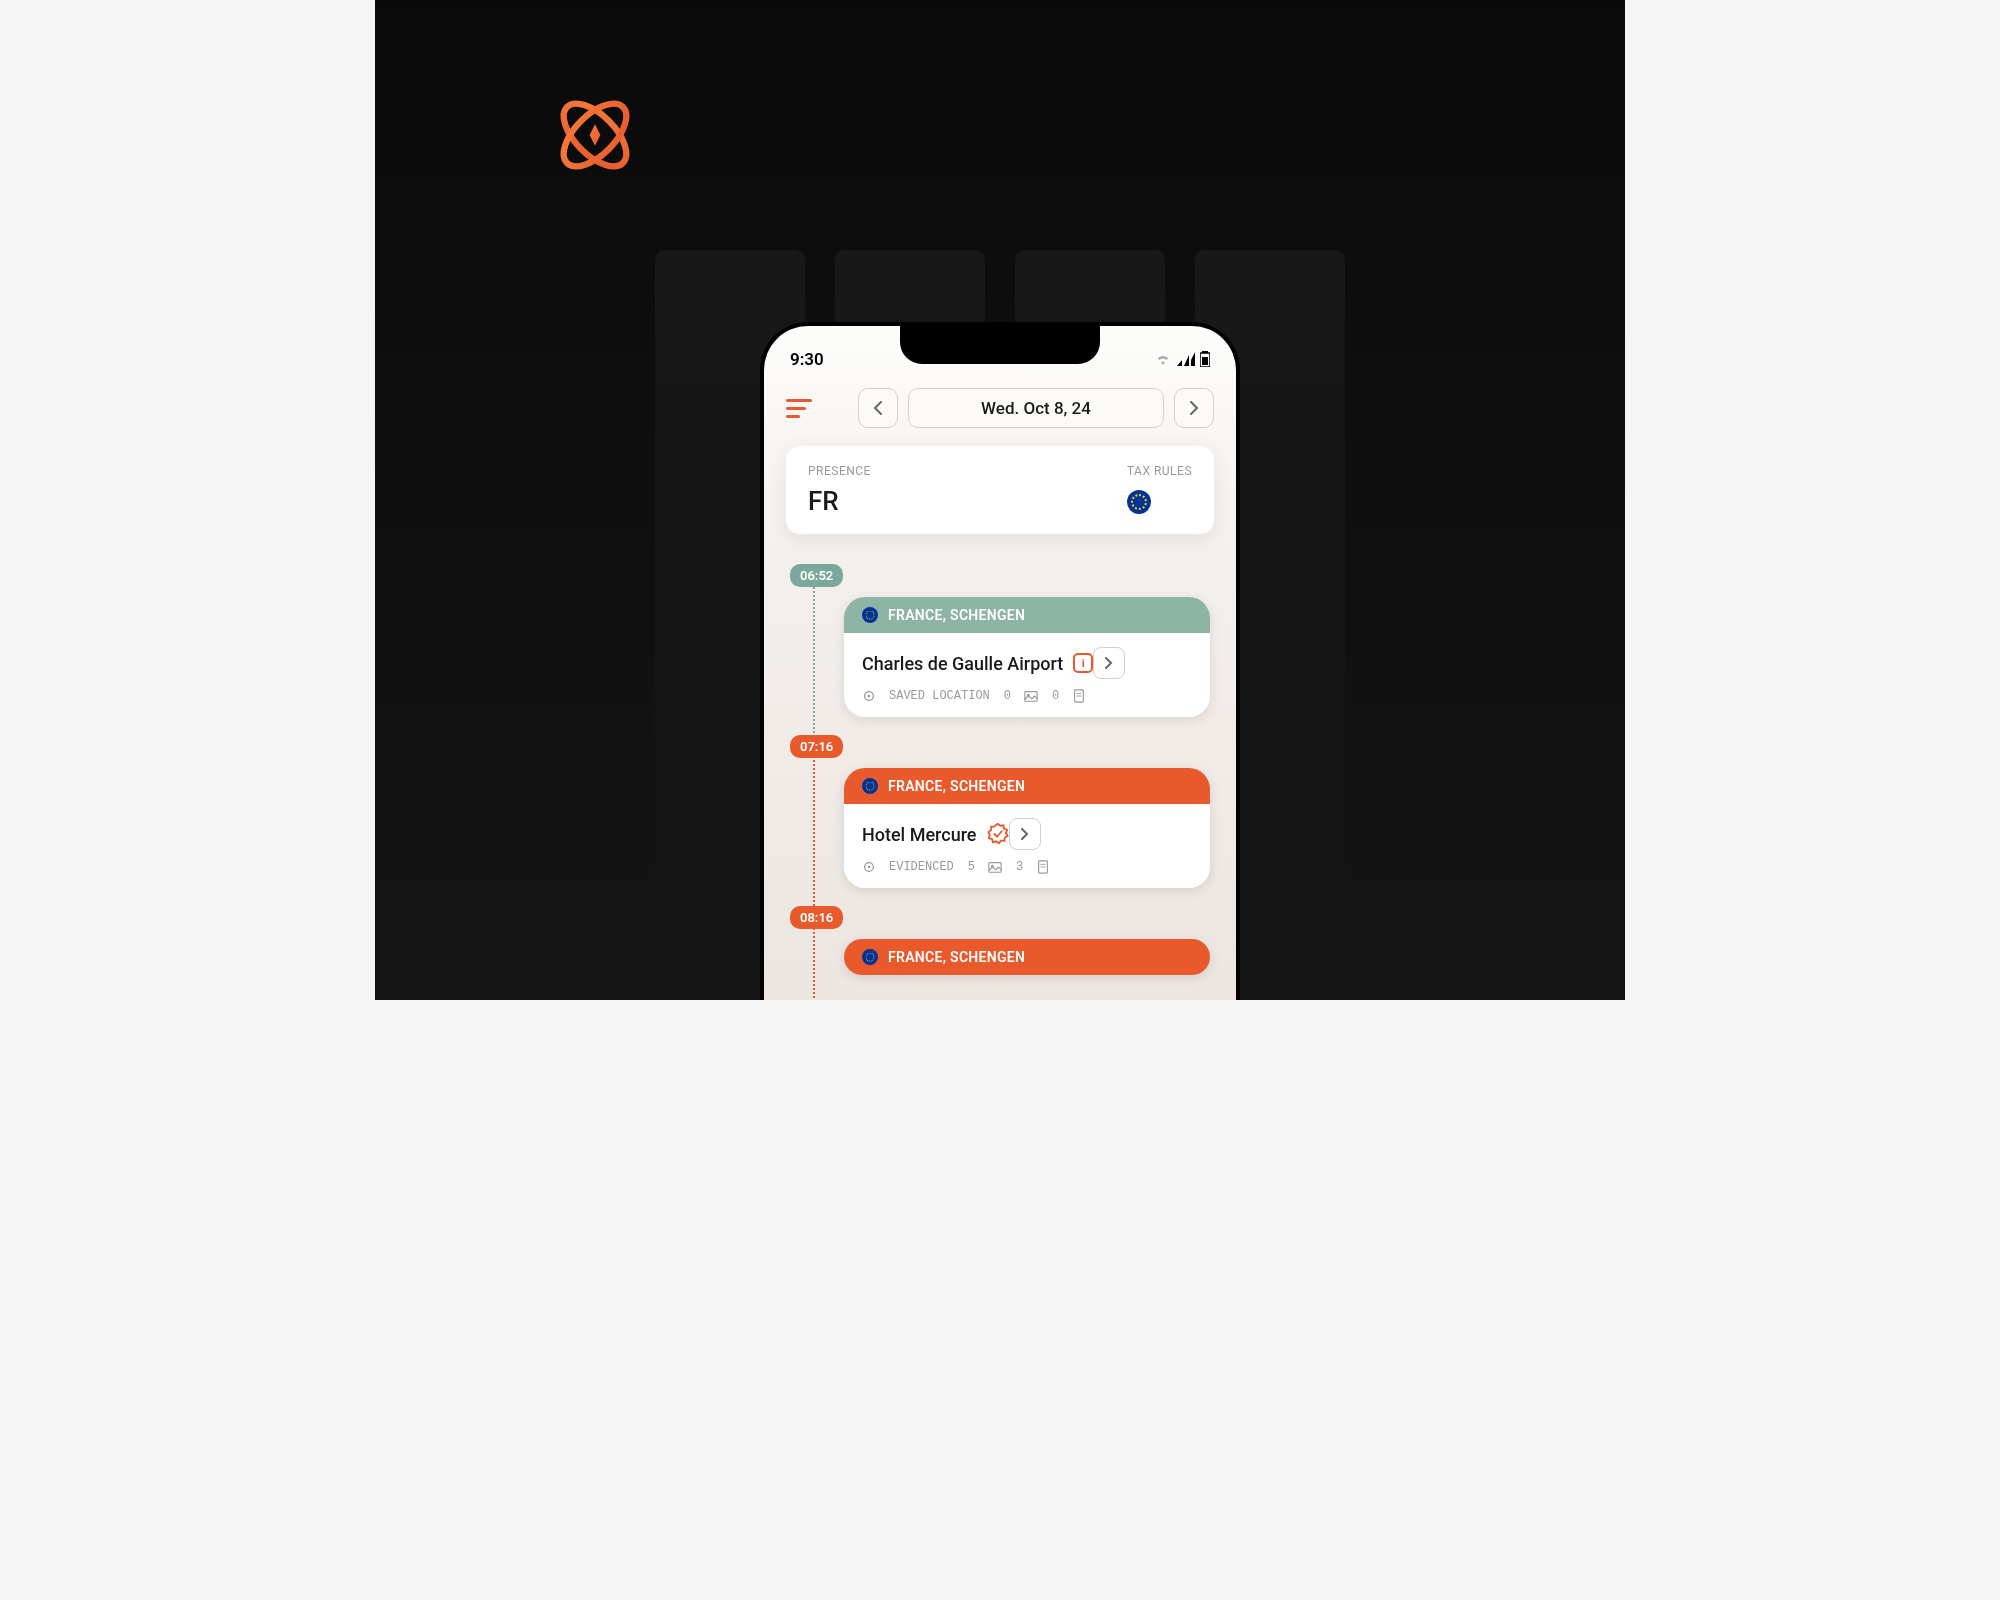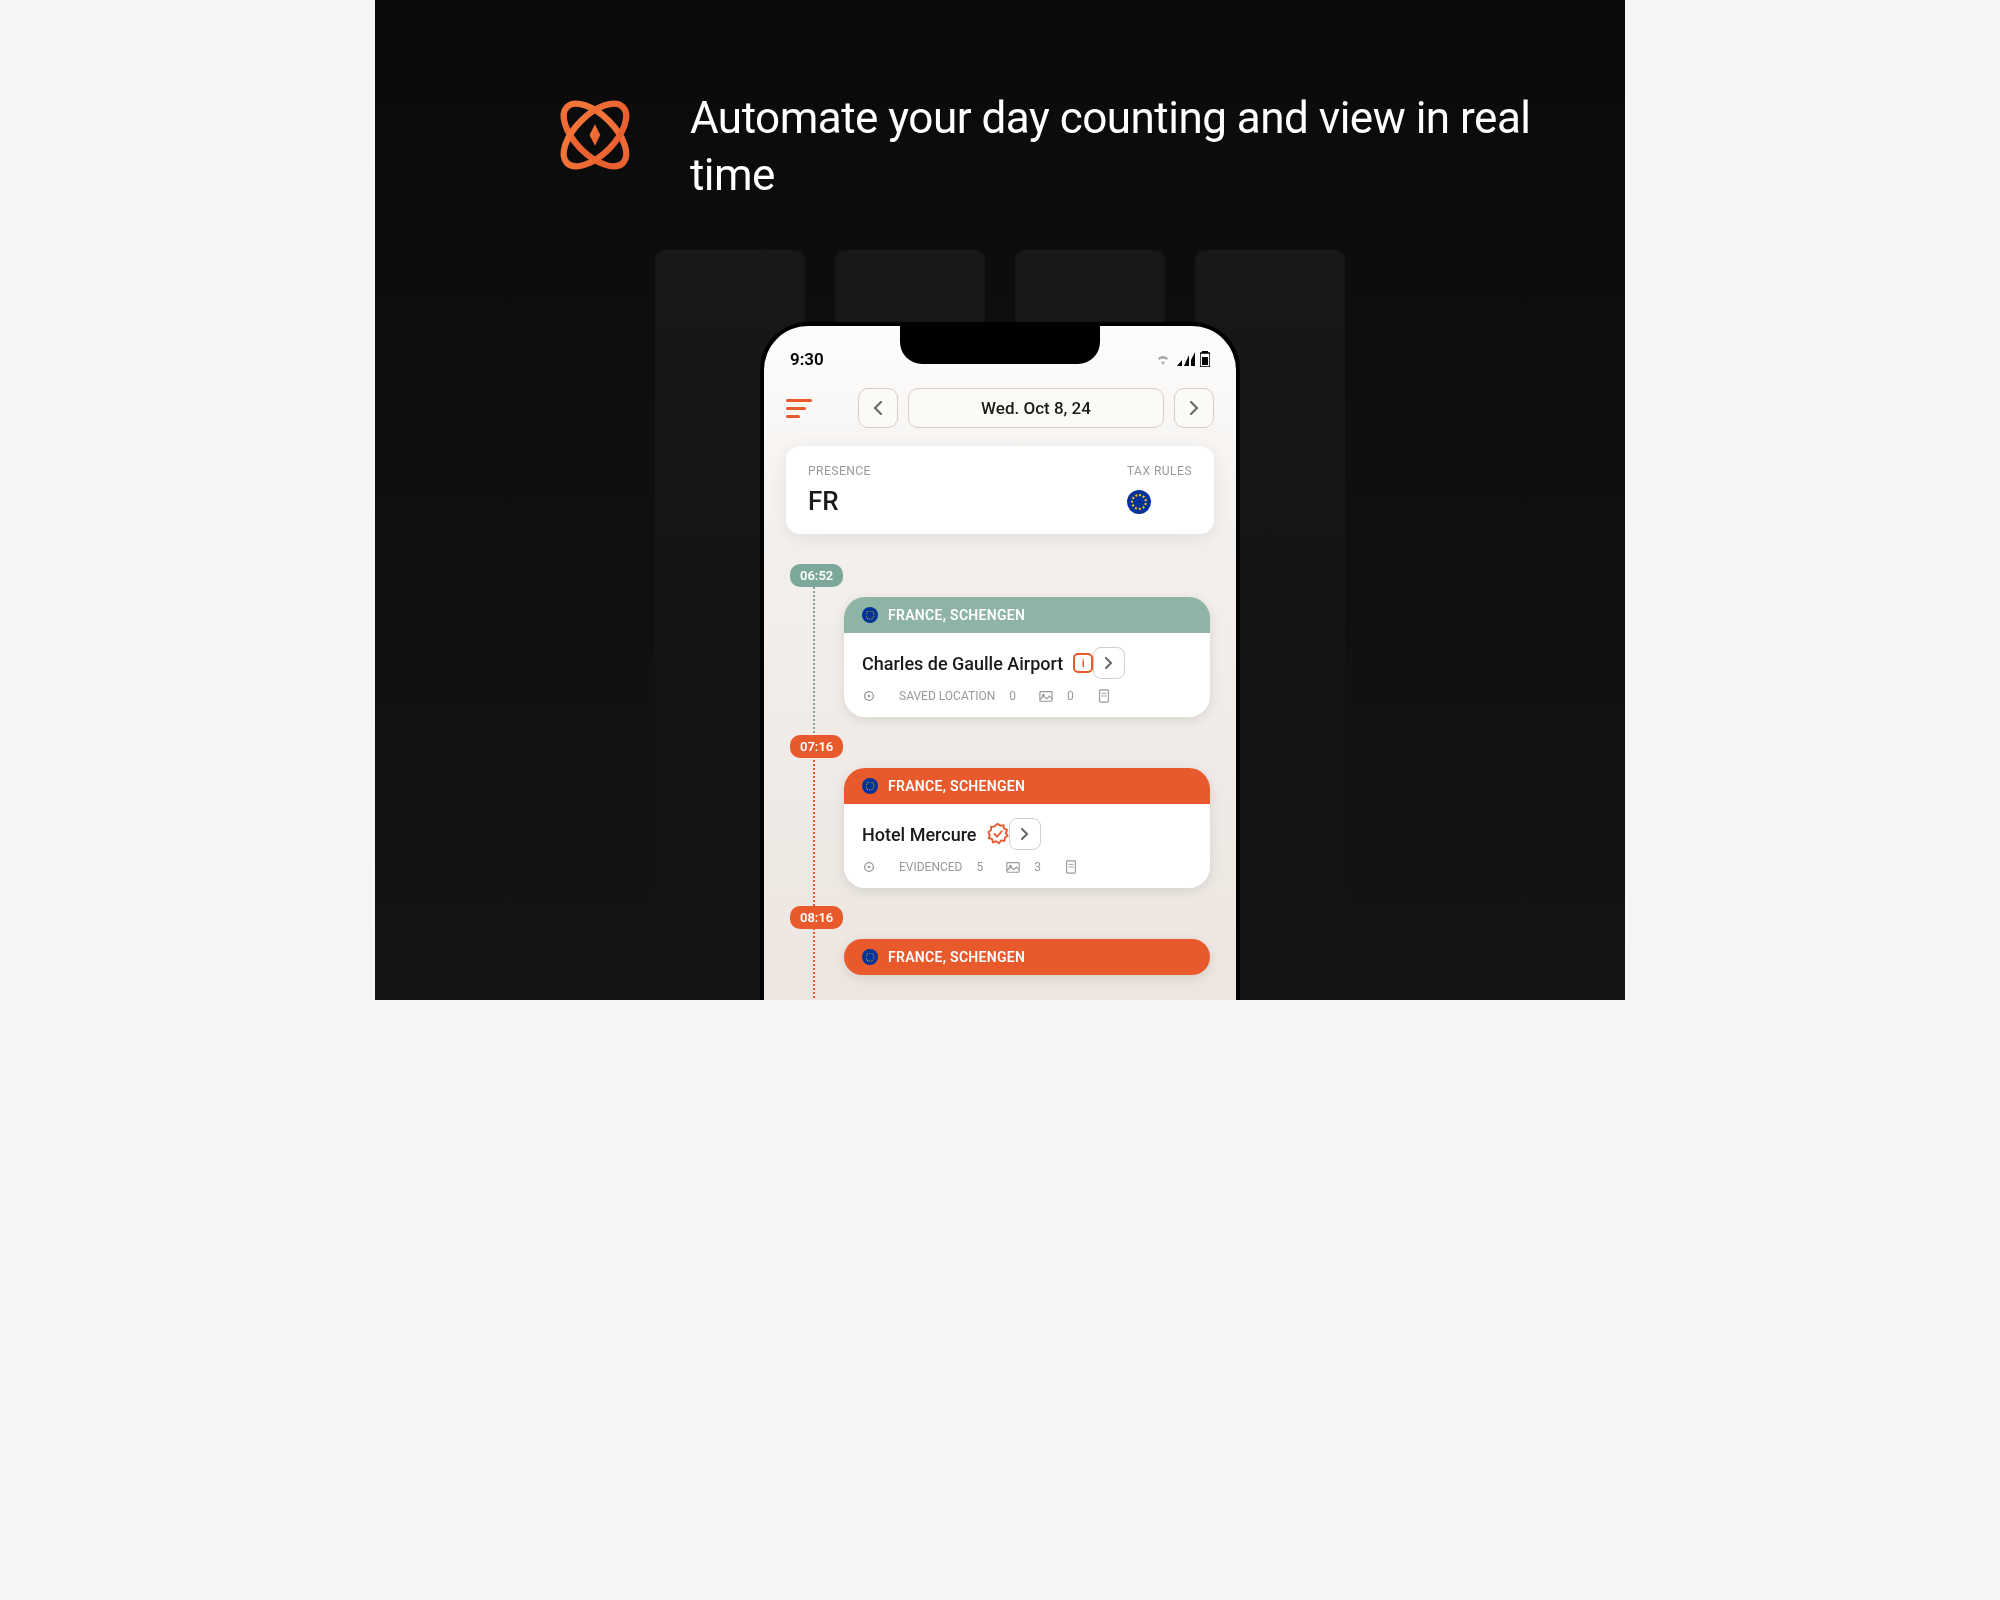--- a/index.html
+++ b/index.html
@@ -337,21 +337,22 @@
   display: flex;
   align-items: center;
   gap: 14px;
   color: #999;
   font-size: 12px;
 }
 
 .meta-item {
   display: flex;
   align-items: flex-start;
-  gap: 23px;
+  gap: 13px;
+  font-family: Liberation Mono, monospace;
 }
 
 .meta-icon {
   width: 14px;
   height: 14px;
 }
 
 .bg-pillars {
   position: absolute;
   top: 250px;
@@ -397,21 +398,20 @@
           <linearGradient id="lg" x1="0%" y1="0%" x2="100%" y2="100%">
             <stop offset="0%" stop-color="#f47a3c"></stop>
             <stop offset="100%" stop-color="#e85a2c"></stop>
           </linearGradient>
         </defs>
         <ellipse cx="50" cy="50" rx="44" ry="22" stroke="url(#lg)" stroke-width="7" fill="none" transform="rotate(45 50 50)"></ellipse>
         <ellipse cx="50" cy="50" rx="44" ry="22" stroke="url(#lg)" stroke-width="7" fill="none" transform="rotate(-45 50 50)"></ellipse>
         <path d="M50 38 L56 50 L50 62 L44 50 Z" fill="url(#lg)"></path>
       </svg>
     </div>
-    <div class="headline">Automate your day counting and view in real time</div>
   </div>
 
   <div class="phone-outer">
     <div class="phone-inner">
       <div class="notch"></div>
 
       <div class="status-bar">
         <div class="status-time">9:30</div>
         <div class="status-icons">
           <svg width="18" height="14" viewBox="0 0 18 14">

